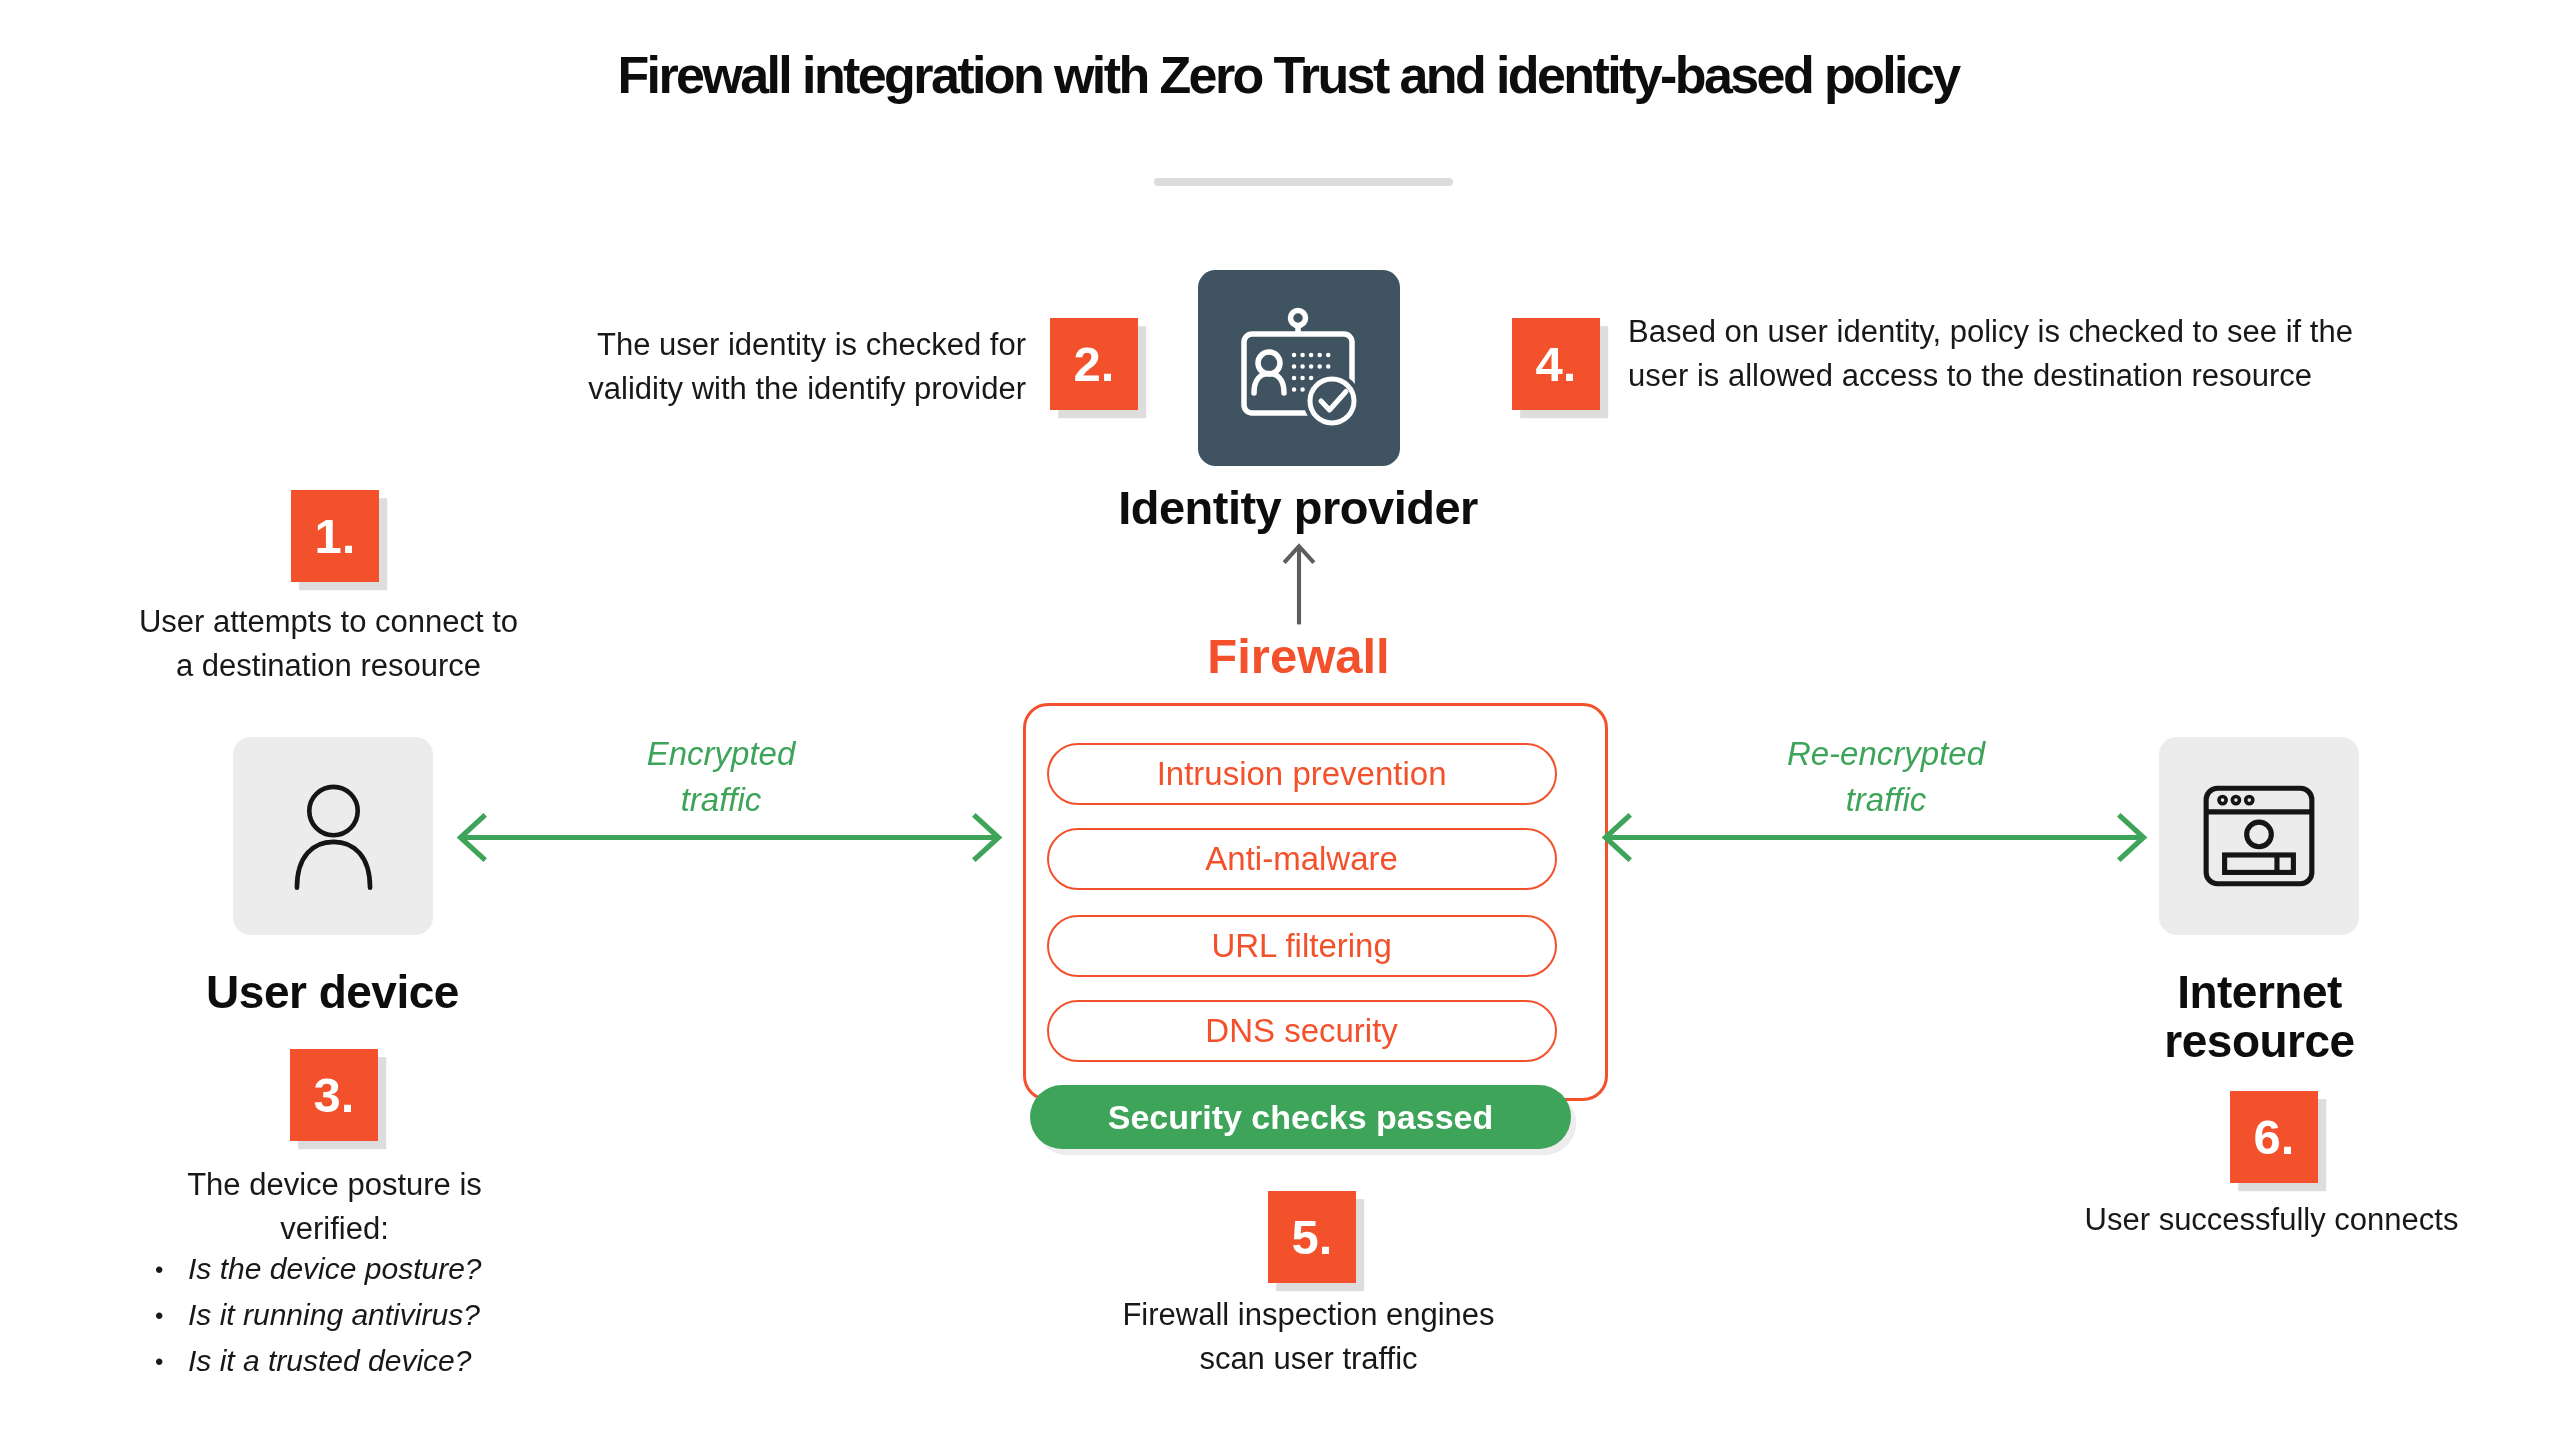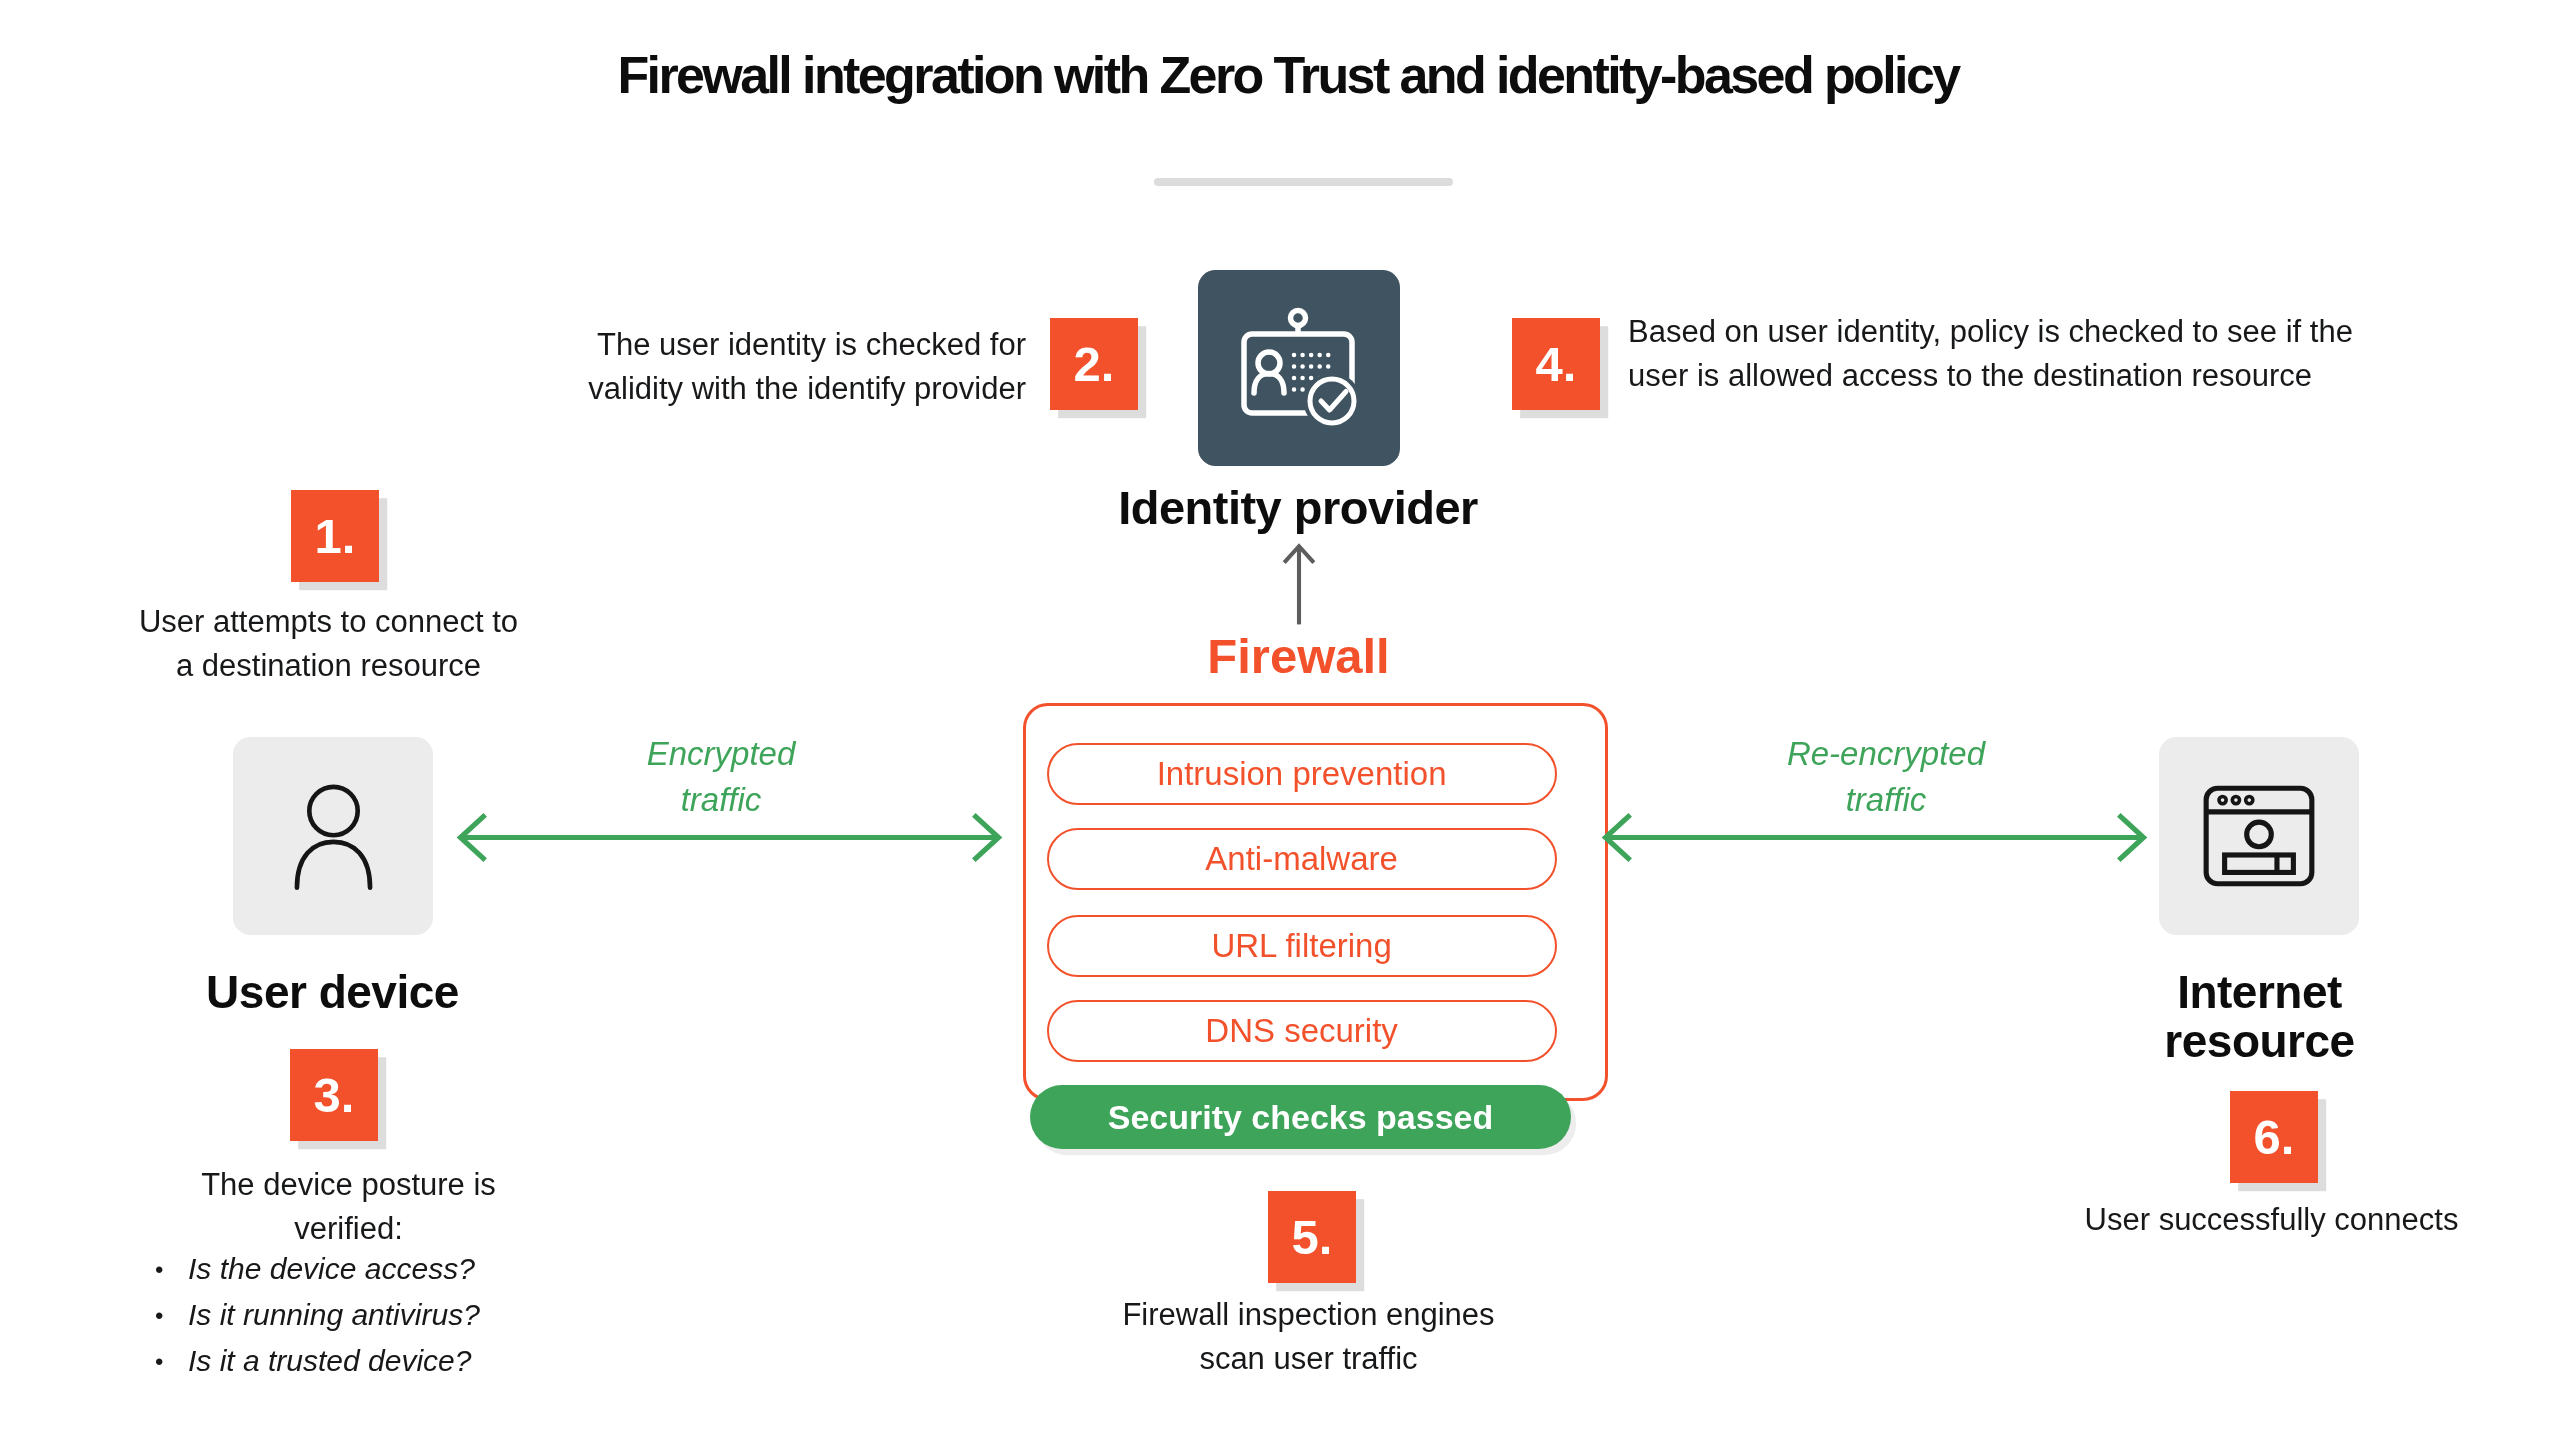--- a/index.html
+++ b/index.html
@@ -178,28 +178,28 @@
     </span>
   </div>
   <div class="abs tile-label" style="left:2002px;top:968px;width:515px;">
     <div>Internet</div>
     <div>resource</div>
   </div>
 
   <div class="abs badge" style="left:290px;top:1049px;">
     <span>3.</span>
   </div>
-  <div class="abs step-text center" style="left:91px;top:1163px;width:515px;">
+  <div class="abs step-text center" style="left:77px;top:1163px;width:515px;">
     <div>The device posture is</div>
     <div>verified:</div>
   </div>
   <div class="abs" style="left:155px;top:1252px;width:515px;">
     <div class="bullet-row">
       <span class="bullet-dot">•</span>
-      <span class="bullet-text">Is the device access?</span>
+      <span class="bullet-text">Is the device posture?</span>
     </div>
     <div class="bullet-row">
       <span class="bullet-dot">•</span>
       <span class="bullet-text">Is it running antivirus?</span>
     </div>
     <div class="bullet-row">
       <span class="bullet-dot">•</span>
       <span class="bullet-text">Is it a trusted device?</span>
     </div>
   </div>

